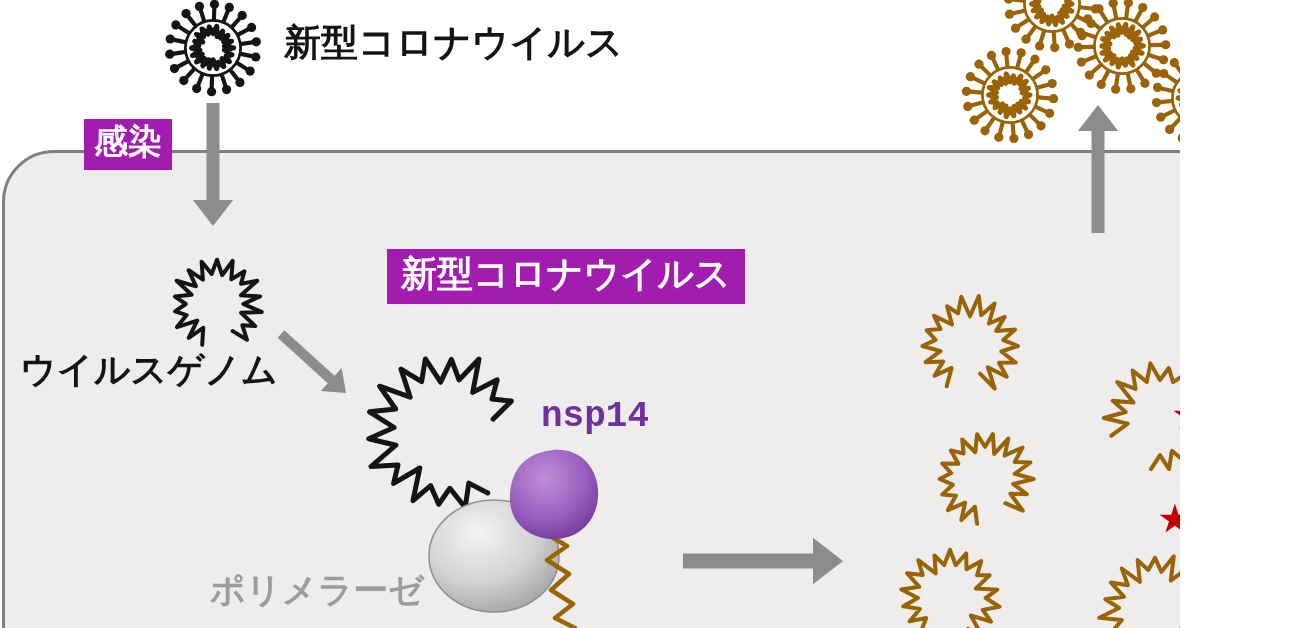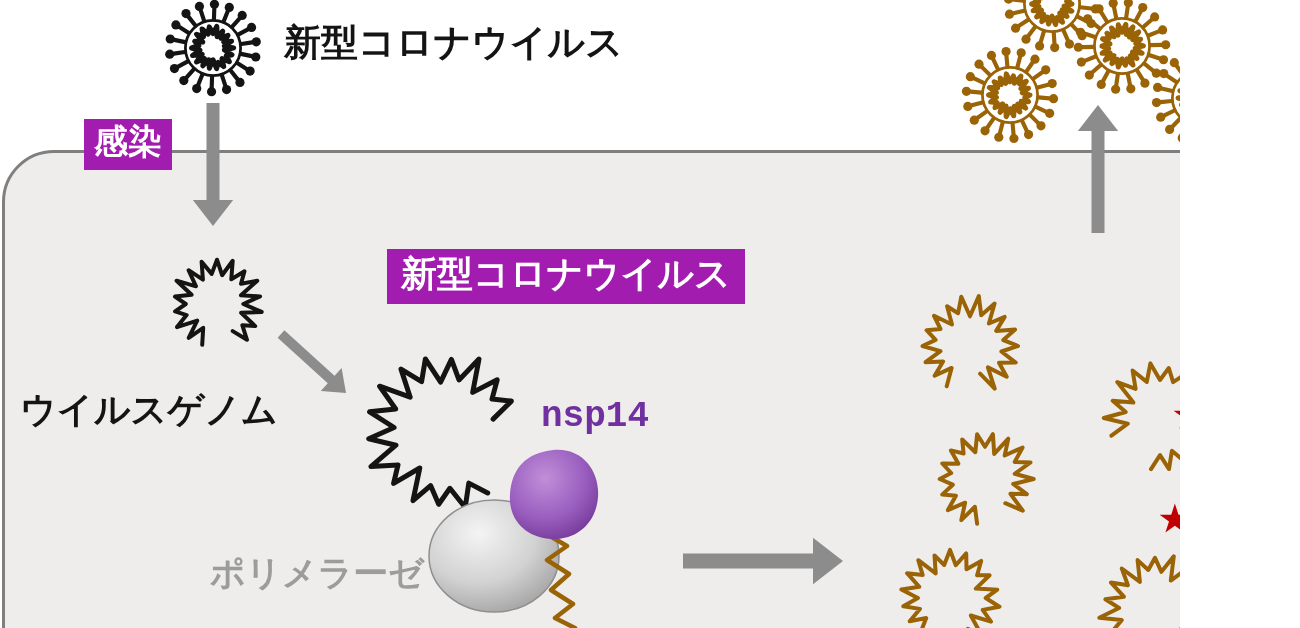--- a/index.html
+++ b/index.html
@@ -82,21 +82,21 @@
     </svg>
 
   <div class="label" style="left:284px;top:24px;font-size:37px;color:#141414;">新型コロナウイルス</div>
 
   <div class="badge" style="left:84px;top:119px;font-size:34px;padding:5px 10px;">感染</div>
 
   <svg class="abs" style="left:152px;top:242px" width="130" height="130">
       <path d="M50.2 102.8L51.2 85.8L36.7 95.8L45.2 78.6L25.0 85.1L34.6 73.1L23.1 69.4L33.8 62.0L23.0 54.6L39.6 52.8L24.6 38.7L44.0 44.3L36.6 28.2L50.9 37.6L49.6 19.7L59.7 31.9L65.0 17.7L70.1 33.2L80.7 18.8L79.3 37.3L92.5 29.3L89.0 41.8L105.3 38.7L89.0 53.3L108.1 54.4L91.3 62.0L109.7 69.9L89.1 70.8L103.2 84.1L90.3 83.2L95.0 97.8L80.7 89.1" fill="none" stroke="#141414" stroke-width="4" stroke-linejoin="round" stroke-linecap="round"></path>
     </svg>
 
-  <div class="label" style="left:20px;top:352px;font-size:36px;color:#141414;margin-top:40px;">ウイルスゲノム</div>
+  <div class="label" style="left:20px;top:352px;font-size:36px;color:#141414;">ウイルスゲノム</div>
 
   <div class="badge" style="left:387px;top:249px;font-size:36px;padding:6px 14px;">新型コロナウイルス</div>
 
   <svg class="abs" style="left:340px;top:330px" width="215" height="215">
       <path d="M147.7 163.0L128.8 153.1L125.2 177.5L109.9 158.3L98.7 174.2L90.6 155.6L73.0 170.6L79.8 138.0L53.6 153.4L58.0 134.9L30.9 136.6L55.9 115.2L28.7 108.7L54.1 97.5L29.6 81.8L55.7 79.0L39.6 56.2L70.2 67.2L61.0 39.1L81.6 51.7L85.4 28.9L100.6 52.1L111.4 29.4L119.0 49.9L139.0 29.1L132.7 62.4L157.2 49.8L152.0 69.1L171.4 71.1L153.1 89.1" fill="none" stroke="#141414" stroke-width="5" stroke-linejoin="round" stroke-linecap="round"></path>
     </svg>
 
   <svg class="abs" style="left:426px;top:496px" width="140" height="122">
     <defs>
       <radialGradient id="gSphere" cx="38%" cy="30%" r="80%">
@@ -119,21 +119,21 @@
         <stop offset="55%" stop-color="#9a5fc0"></stop>
         <stop offset="100%" stop-color="#6d3190"></stop>
       </radialGradient>
     </defs>
     <path d="M55 8 C85 5 102 30 100 55 C98 82 78 98 54 97 C30 96 10 80 12 52 C14 26 28 11 55 8 Z" fill="url(#gBlob)"></path>
   </svg>
 
   <div class="label" style="left:541px;top:396px;font-size:36px;color:#7030a0;">nsp14</div>
 
 
-  <div class="label" style="left:210px;top:556px;font-size:35px;color:#9c9c9c;">ポリメラーゼ</div>
+  <div class="label" style="left:210px;top:573px;font-size:35px;color:#9c9c9c;">ポリメラーゼ</div>
 
   <svg class="abs" style="left:905px;top:283px" width="130" height="130">
       <path d="M41.7 103.3L46.6 84.9L29.6 92.7L38.1 78.5L20.5 79.2L35.5 68.2L17.5 63.0L30.6 56.9L21.6 47.2L35.5 46.0L29.0 32.8L47.0 41.5L42.1 23.3L53.1 30.2L56.3 13.7L65.0 33.3L73.8 13.0L76.2 32.3L89.6 20.5L83.9 40.5L99.7 33.9L91.2 47.9L110.1 46.6L98.3 57.1L113.0 63.0L96.4 68.5L110.7 79.6L94.0 79.7L101.7 93.8L82.9 84.4L89.7 105.7L75.1 90.7" fill="none" stroke="#9a6306" stroke-width="4" stroke-linejoin="round" stroke-linecap="round"></path>
     </svg>
   <svg class="abs" style="left:1090px;top:350px" width="140" height="140">
       <path d="M21.4 85.7L37.8 73.7L13.8 68.0L35.7 62.0L22.7 50.8L43.4 52.6L27.3 32.1L45.6 38.9L42.6 20.5L56.8 31.9L60.4 13.4L70.0 30.0L78.8 18.0L83.1 32.1L95.1 24.5L94.2 39.1L108.7 35.5L101.6 49.8L123.3 48.6L101.1 62.5L125.1 68.0L108.6 74.8L117.9 85.4L103.1 87.1L111.5 102.8L95.6 98.5L95.6 112.3L81.9 100.8L79.0 119.1L70.0 105.1L61.0 119.1" fill="none" stroke="#9a6306" stroke-width="4" stroke-linejoin="round" stroke-linecap="round"></path>
     </svg>
   <svg class="abs" style="left:920px;top:415px" width="130" height="130">
       <path d="M57.1 108.8L54.9 91.8L41.3 105.1L45.1 87.7L27.9 95.1L35.9 80.8L22.2 79.6L32.8 69.7L19.7 64.0L31.2 58.0L22.3 48.5L38.4 48.7L30.9 35.4L43.6 38.5L42.2 24.5L55.3 37.2L57.1 19.3L65.0 31.8L72.9 19.1L74.2 38.9L88.3 23.7L84.7 40.5L102.6 32.5L94.7 46.9L110.5 47.4L94.7 58.8L113.7 64.0L93.2 69.0L106.8 79.2L90.4 78.7L102.8 95.7L85.3 88.2" fill="none" stroke="#9a6306" stroke-width="4" stroke-linejoin="round" stroke-linecap="round"></path>
     </svg>

